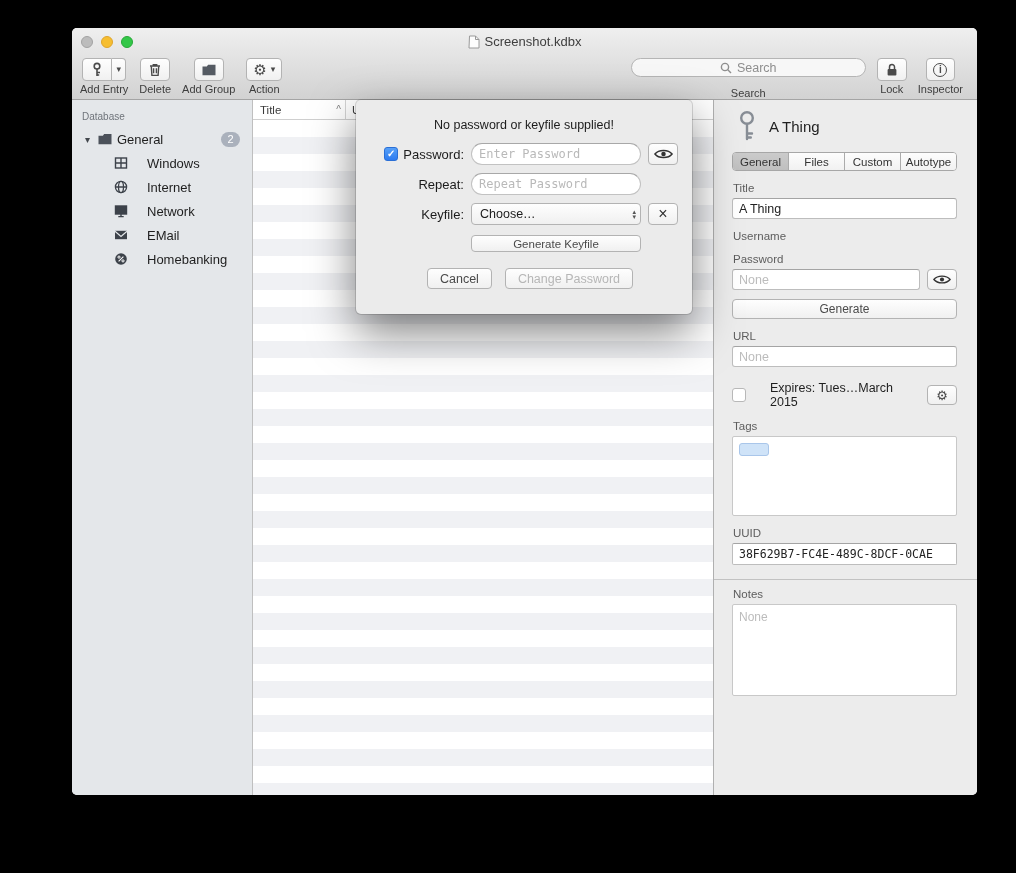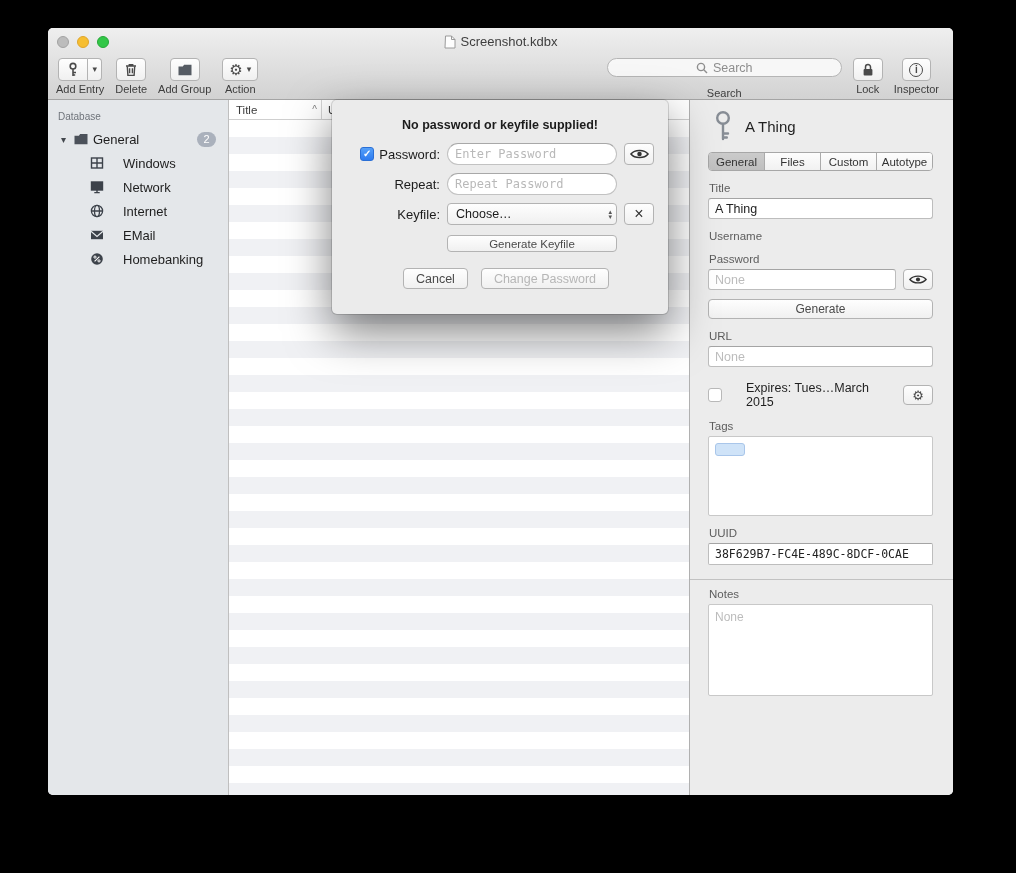--- a/index.html
+++ b/index.html
@@ -4,21 +4,21 @@
 <style>
   * { margin:0; padding:0; box-sizing:border-box; }
   html,body { width:1016px; height:873px; }
   body {
     background:#000;
     font-family:"Liberation Sans", sans-serif;
     font-size:13px; color:#222;
     position:relative; overflow:hidden;
   }
   .window {
-    position:absolute; left:48px; top:28px; width:905px; height:767px;
+    position:absolute; left:72px; top:28px; width:905px; height:767px;
     background:#fff; border-radius:5px; overflow:hidden;
     box-shadow:0 24px 60px rgba(0,0,0,.7);
     display:flex; flex-direction:column;
   }
   
   .chrome { background:linear-gradient(#efefef,#d2d2d2); border-bottom:1px solid #a4a4a4; flex:0 0 auto; }
   .titlebar { height:27px; position:relative; display:flex; align-items:center; justify-content:center; }
   .traffic { position:absolute; left:9px; top:8px; display:flex; gap:8px; }
   .light { width:12px; height:12px; border-radius:50%; }
   .light.close { background:#bcbcbc; border:1px solid #a3a3a3; }
@@ -106,21 +106,21 @@
   .notes-box {
     width:100%; height:92px; background:#fff; border:1px solid #c8c8c8; border-radius:2px;
     padding:5px 6px; font-size:12px; font-family:inherit; resize:none; color:#222;
   }
   
   .dialog {
     position:absolute; left:284px; top:72px; width:336px; height:214px;
     background:#ebebeb; border-radius:5px; z-index:20;
     box-shadow:0 0 0 1px rgba(0,0,0,.14), 0 18px 45px rgba(0,0,0,.5);
   }
-  .dlg-msg { text-align:center; margin-top:18px; font-size:12.5px; color:#1c1c1c;font-weight:bold; }
+  .dlg-msg { text-align:center; margin-top:18px; font-size:12.5px; color:#1c1c1c; }
   .dlg-form {
     margin-top:11px; display:grid; grid-template-columns:104px 170px 30px;
     column-gap:7px; row-gap:8px; align-items:center; padding-left:4px;
   }
   .dlg-label { display:flex; align-items:center; justify-content:flex-end; gap:5px; font-size:13px; color:#1c1c1c; }
   .dlg-field {
     height:22px; background:#fff; border:1px solid #c2c2c2; border-top-color:#a8a8a8; border-radius:11px;
     padding:0 7px; font-family:"DejaVu Sans Mono", monospace; font-size:12px; width:100%; color:#222;
   }
   .dlg-field::placeholder { color:#b9b9b9; }
@@ -255,36 +255,36 @@
         <span class="sb-icon">
           <svg width="16" height="16" viewBox="0 0 16 16" fill="none" stroke="#3c424a" stroke-width="1.4">
               <rect x="2.5" y="3" width="11" height="10"></rect>
               <path d="M8 3v10M2.5 8h11"></path>
             </svg>
         </span>
         <span>Windows</span>
       </div>
       <div class="sb-row sb-child">
         <span class="sb-icon">
-          <svg width="16" height="16" viewBox="0 0 16 16" fill="none" stroke="#3c424a" stroke-width="1.4">
-              <rect x="2.5" y="3" width="11" height="8" fill="#3c424a"></rect>
-              <path d="M8 11v2.2M5.3 13.6h5.4"></path>
-            </svg>
-        </span>
-        <span>Network</span>
-      </div>
-      <div class="sb-row sb-child">
-        <span class="sb-icon">
           <svg width="16" height="16" viewBox="0 0 16 16" fill="none" stroke="#3c424a" stroke-width="1.3">
               <circle cx="8" cy="8" r="5.6"></circle>
               <ellipse cx="8" cy="8" rx="2.5" ry="5.6"></ellipse>
               <path d="M2.4 8h11.2"></path>
             </svg>
         </span>
         <span>Internet</span>
+      </div>
+      <div class="sb-row sb-child">
+        <span class="sb-icon">
+          <svg width="16" height="16" viewBox="0 0 16 16" fill="none" stroke="#3c424a" stroke-width="1.4">
+              <rect x="2.5" y="3" width="11" height="8" fill="#3c424a"></rect>
+              <path d="M8 11v2.2M5.3 13.6h5.4"></path>
+            </svg>
+        </span>
+        <span>Network</span>
       </div>
       <div class="sb-row sb-child">
         <span class="sb-icon">
           <svg width="16" height="16" viewBox="0 0 16 16">
               <rect x="2" y="3.8" width="12" height="8.4" fill="#3c424a"></rect>
               <path d="M2 4.3L8 9.4l6-5.1" fill="none" stroke="#e4e7ea" stroke-width="1.2"></path>
             </svg>
         </span>
         <span>EMail</span>
       </div>

